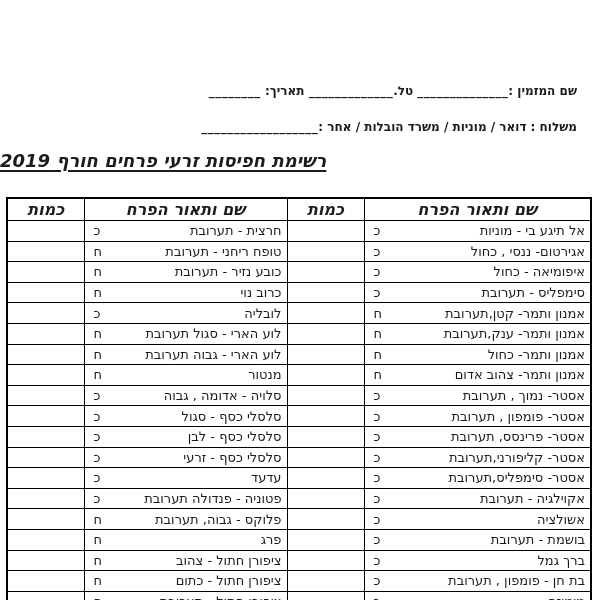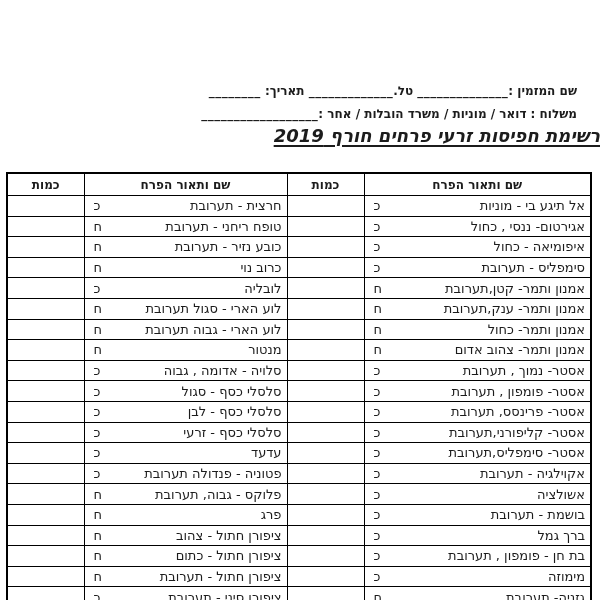--- a/index.html
+++ b/index.html
@@ -3,39 +3,39 @@
 <meta charset="utf-8">
 <style>
   html,body{margin:0;padding:0;}
   body{
     width:600px;height:600px;overflow:hidden;background:#ffffff;
     direction:rtl;color:#1c1c1c;
     font-family:"DejaVu Sans","Liberation Sans",sans-serif;
   }
   .form-area{margin:84px 23px 0 0;}
   .form-line{font-size:12px;font-weight:bold;line-height:14px;white-space:nowrap;}
-  .form-line + .form-line{margin-top:9px;}
+  .form-line + .form-line{margin-top:22px;}
   .blank{font-weight:bold;letter-spacing:0.5px;}
   .doc-title{
-    margin-top:3px;text-align:right;
+    margin-top:15px;text-align:left;
     font-size:18px;font-weight:bold;font-style:italic;line-height:24px;
   }
   .doc-title span{
     text-decoration:underline;text-decoration-thickness:2px;text-underline-offset:3px;
   }
   table.seed-table{
     width:584px;margin:24px 8px 0 8px;
     border-collapse:collapse;table-layout:fixed;
     border:2px solid #000;
   }
   .seed-table th,.seed-table td{
     border:1px solid #000;padding:0;overflow:hidden;white-space:nowrap;
   }
   .seed-table th{
-    height:21px;font-size:12px;font-weight:bold;
+    height:21px;font-size:16px;font-weight:bold;font-style:italic;
     vertical-align:middle;
   }
   .seed-table td{height:19.6px;font-size:13px;vertical-align:middle;}
   .cellwrap{
     display:flex;justify-content:space-between;align-items:center;
     padding:0 5px 0 9px;line-height:19px;
   }
   .fname{white-space:nowrap;}
   .fcode{white-space:nowrap;}
   .qty-cell{background:#fff;}

